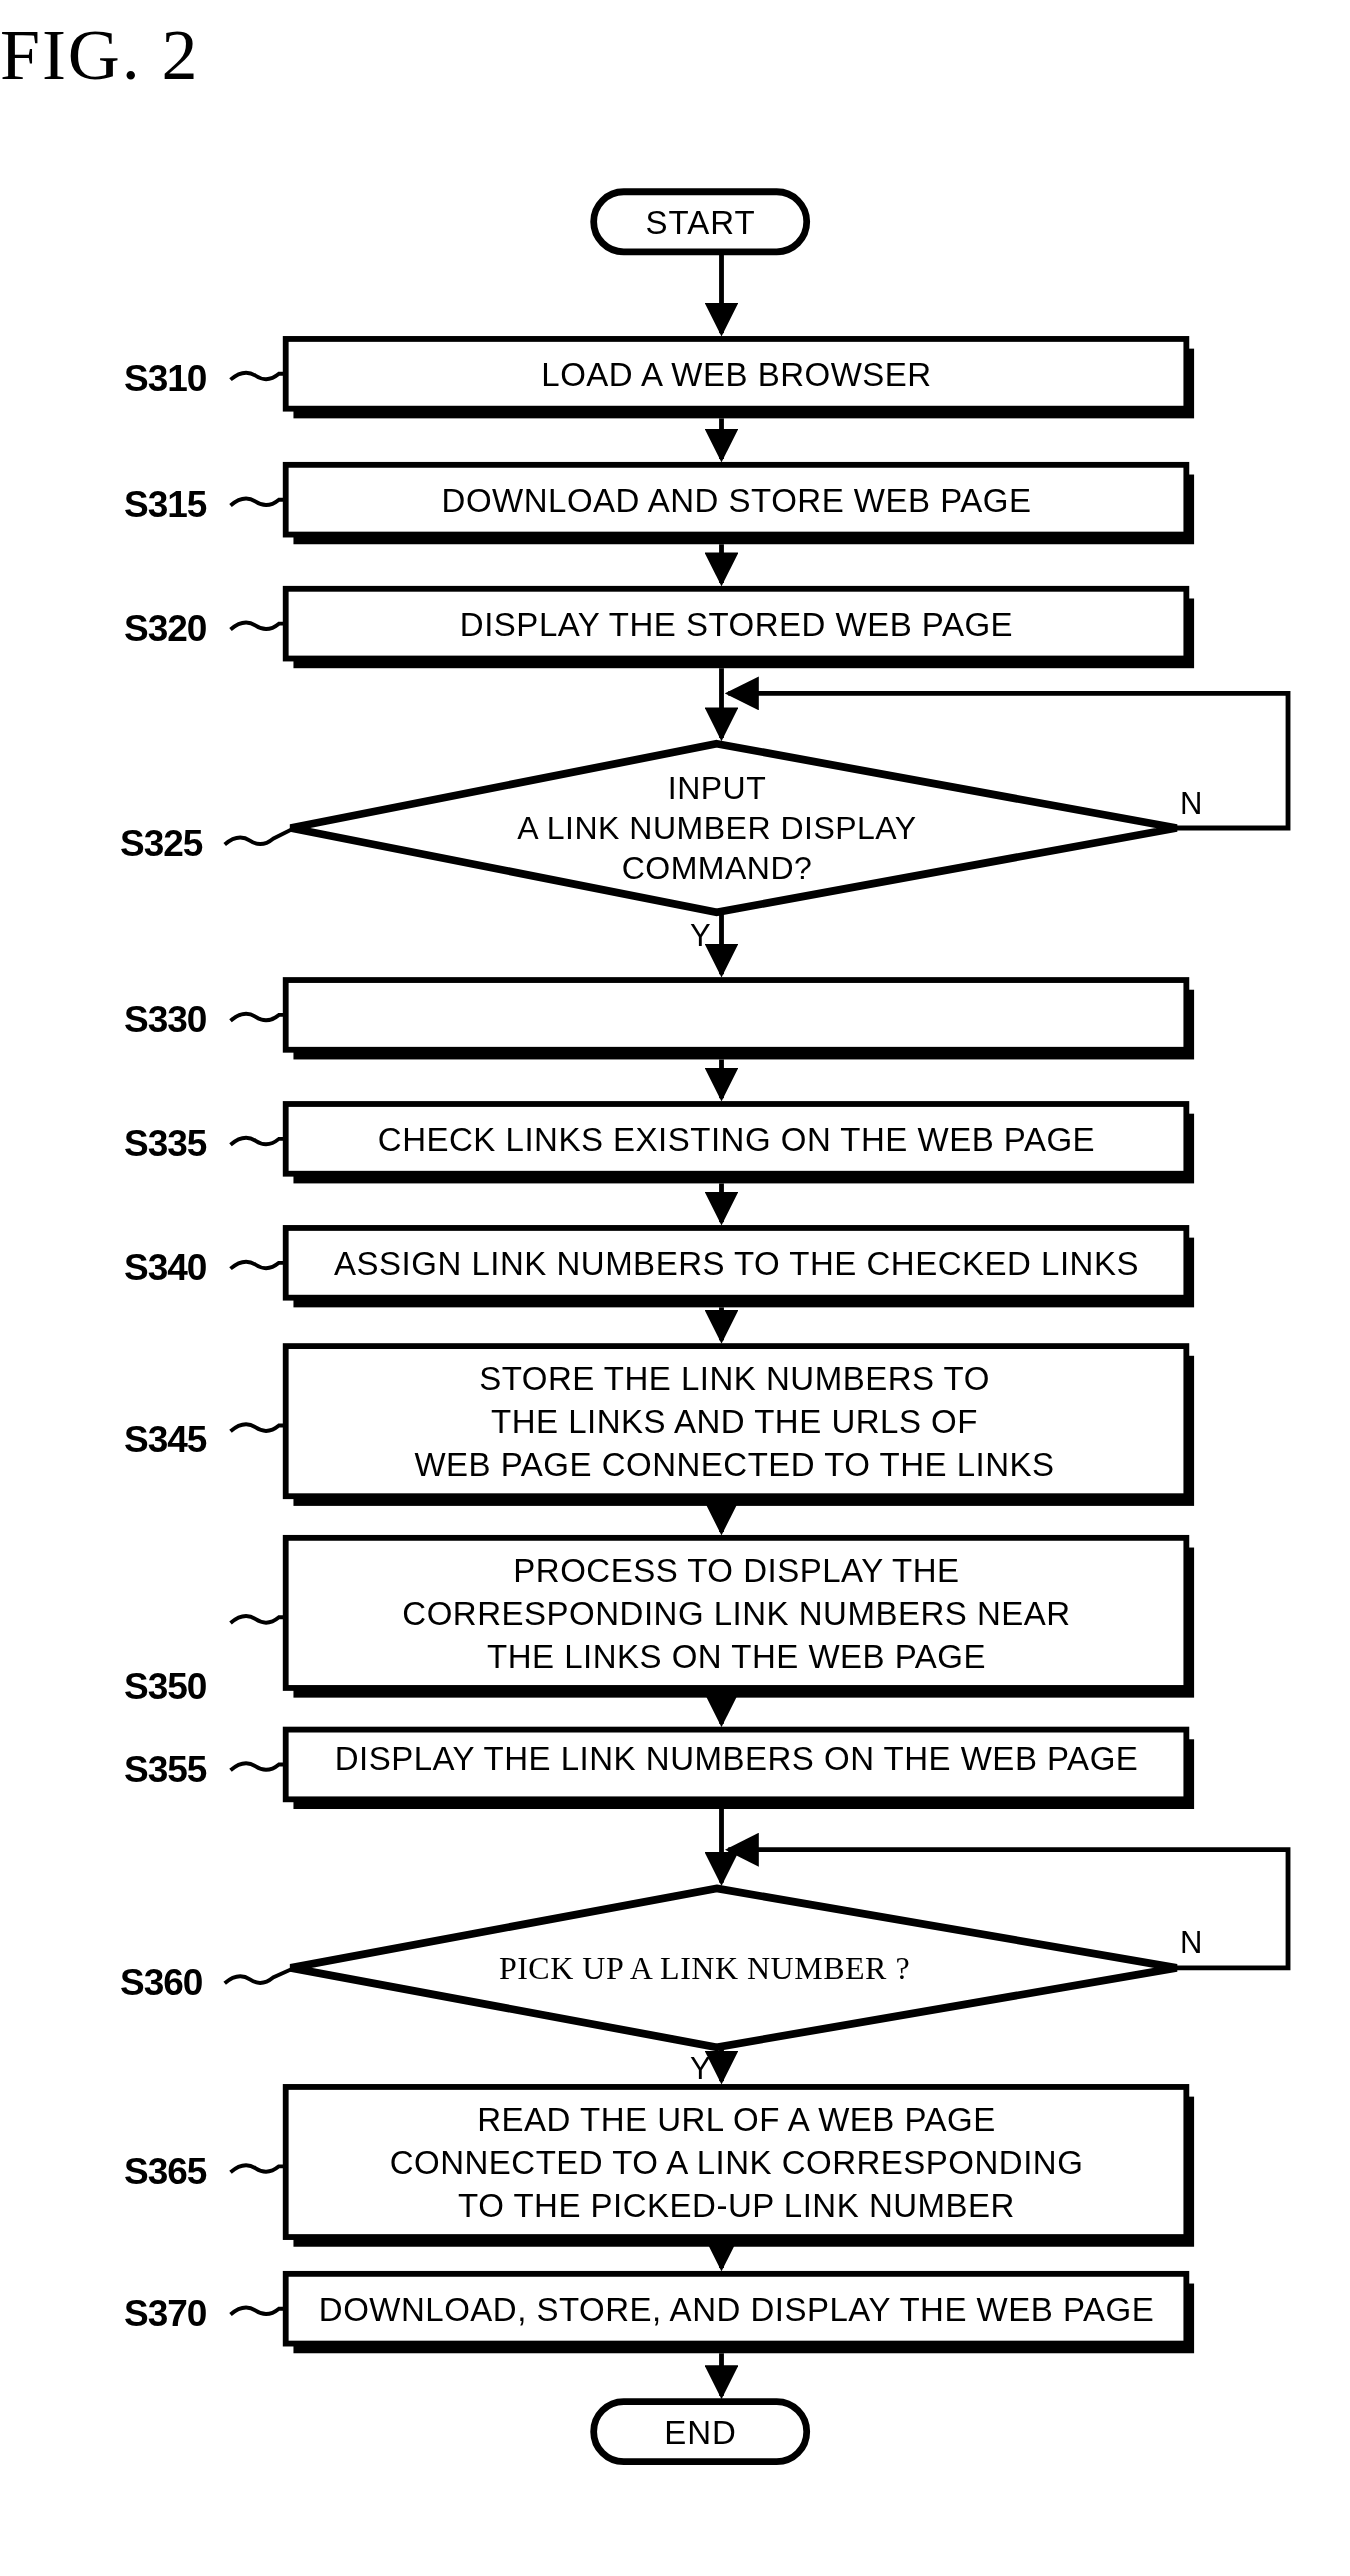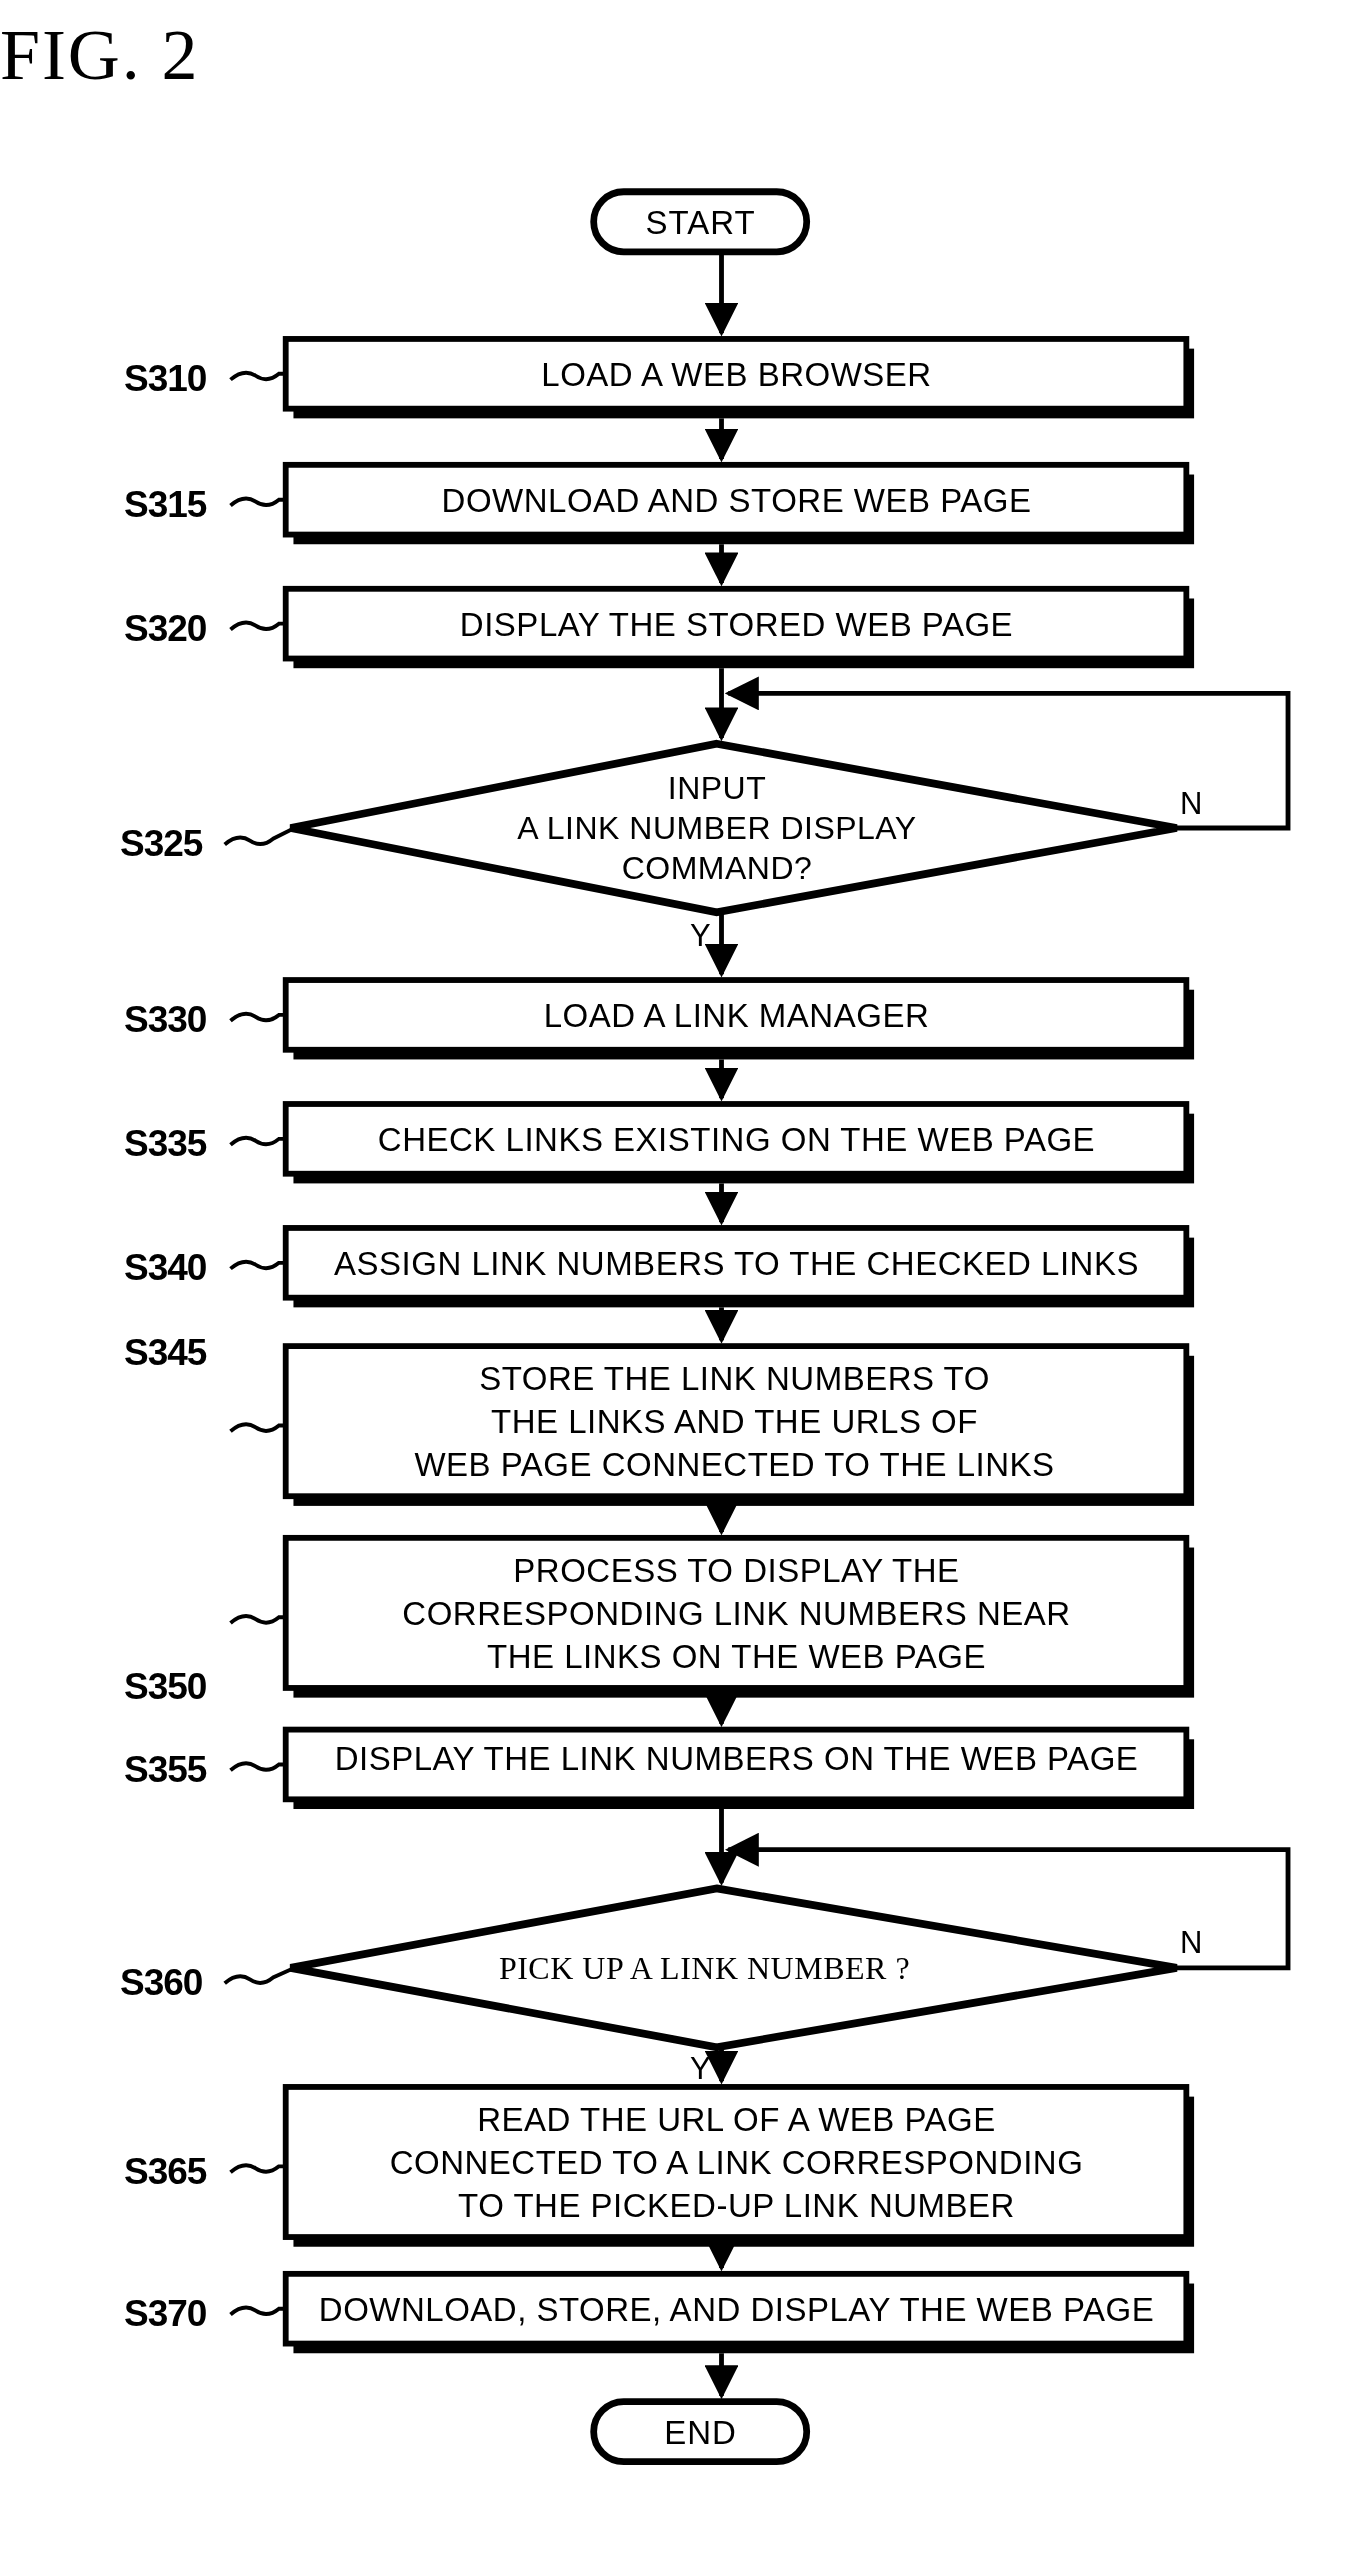--- a/index.html
+++ b/index.html
@@ -160,21 +160,20 @@
       <path d="M 238 2390 q 14 -12 26 -4 q 12 8 24 -2 L 295 2384"></path>
     </g>
   </svg>
 
   <div class="node-text terminal-text" style="left:594px; top:192px; width:213px; height:60px;">START</div>
   <div class="node-text terminal-text" style="left:594px; top:2402px; width:213px; height:60px;">END</div>
 
   <div class="node-text" style="left:286px; top:339px; width:901px; height:70px;">LOAD A WEB BROWSER</div>
   <div class="node-text" style="left:286px; top:465px; width:901px; height:70px;">DOWNLOAD AND STORE WEB PAGE</div>
   <div class="node-text" style="left:286px; top:589px; width:901px; height:70px;text-align:center;">DISPLAY THE STORED WEB PAGE</div>
-  <div class="node-text" style="left:286px; top:980px; width:901px; height:70px;">LOAD A LINK MANAGER</div>
   <div class="node-text" style="left:286px; top:1104px; width:901px; height:70px;">CHECK LINKS EXISTING ON THE WEB PAGE</div>
   <div class="node-text" style="left:286px; top:1228px; width:901px; height:70px;">ASSIGN LINK NUMBERS TO THE CHECKED LINKS</div>
   <div class="node-text" style="left:284px; top:1346px; width:901px; height:150px;">STORE THE LINK NUMBERS TO
 THE LINKS AND THE URLS OF
 WEB PAGE CONNECTED TO THE LINKS</div>
   <div class="node-text" style="left:286px; top:1538px; width:901px; height:150px;text-align:center;">PROCESS TO DISPLAY THE
 CORRESPONDING LINK NUMBERS NEAR
 THE LINKS ON THE WEB PAGE</div>
   <div class="node-text" style="left:286px; top:1723px; width:901px; height:70px;">DISPLAY THE LINK NUMBERS ON THE WEB PAGE</div>
   <div class="node-text" style="left:286px; top:2087px; width:901px; height:150px;">READ THE URL OF A WEB PAGE
@@ -187,21 +186,21 @@
 COMMAND?</div>
   <div class="node-text decision-text" style="left:414px; top:1937px; width:581px; height:62px;font-family:Liberation Serif, serif;">PICK UP A LINK NUMBER ?</div>
 
   <div class="step-label" style="left:124px; top:358px;">S310</div>
   <div class="step-label" style="left:124px; top:484px;">S315</div>
   <div class="step-label" style="left:124px; top:608px;">S320</div>
   <div class="step-label" style="left:120px; top:823px;">S325</div>
   <div class="step-label" style="left:124px; top:999px;">S330</div>
   <div class="step-label" style="left:124px; top:1123px;">S335</div>
   <div class="step-label" style="left:124px; top:1247px;">S340</div>
-  <div class="step-label" style="left:124px; top:1332px;">S345</div>
+  <div class="step-label" style="left:124px; top:1419px;">S345</div>
   <div class="step-label" style="left:124px; top:1666px;">S350</div>
   <div class="step-label" style="left:124px; top:1749px;">S355</div>
   <div class="step-label" style="left:120px; top:1962px;">S360</div>
   <div class="step-label" style="left:124px; top:2151px;">S365</div>
   <div class="step-label" style="left:124px; top:2293px;">S370</div>
 
   <div class="branch-label" style="left:1180px; top:786px;">N</div>
   <div class="branch-label" style="left:690px; top:918px;">Y</div>
   <div class="branch-label" style="left:1180px; top:1925px;">N</div>
   <div class="branch-label" style="left:690px; top:2051px;">Y</div>

